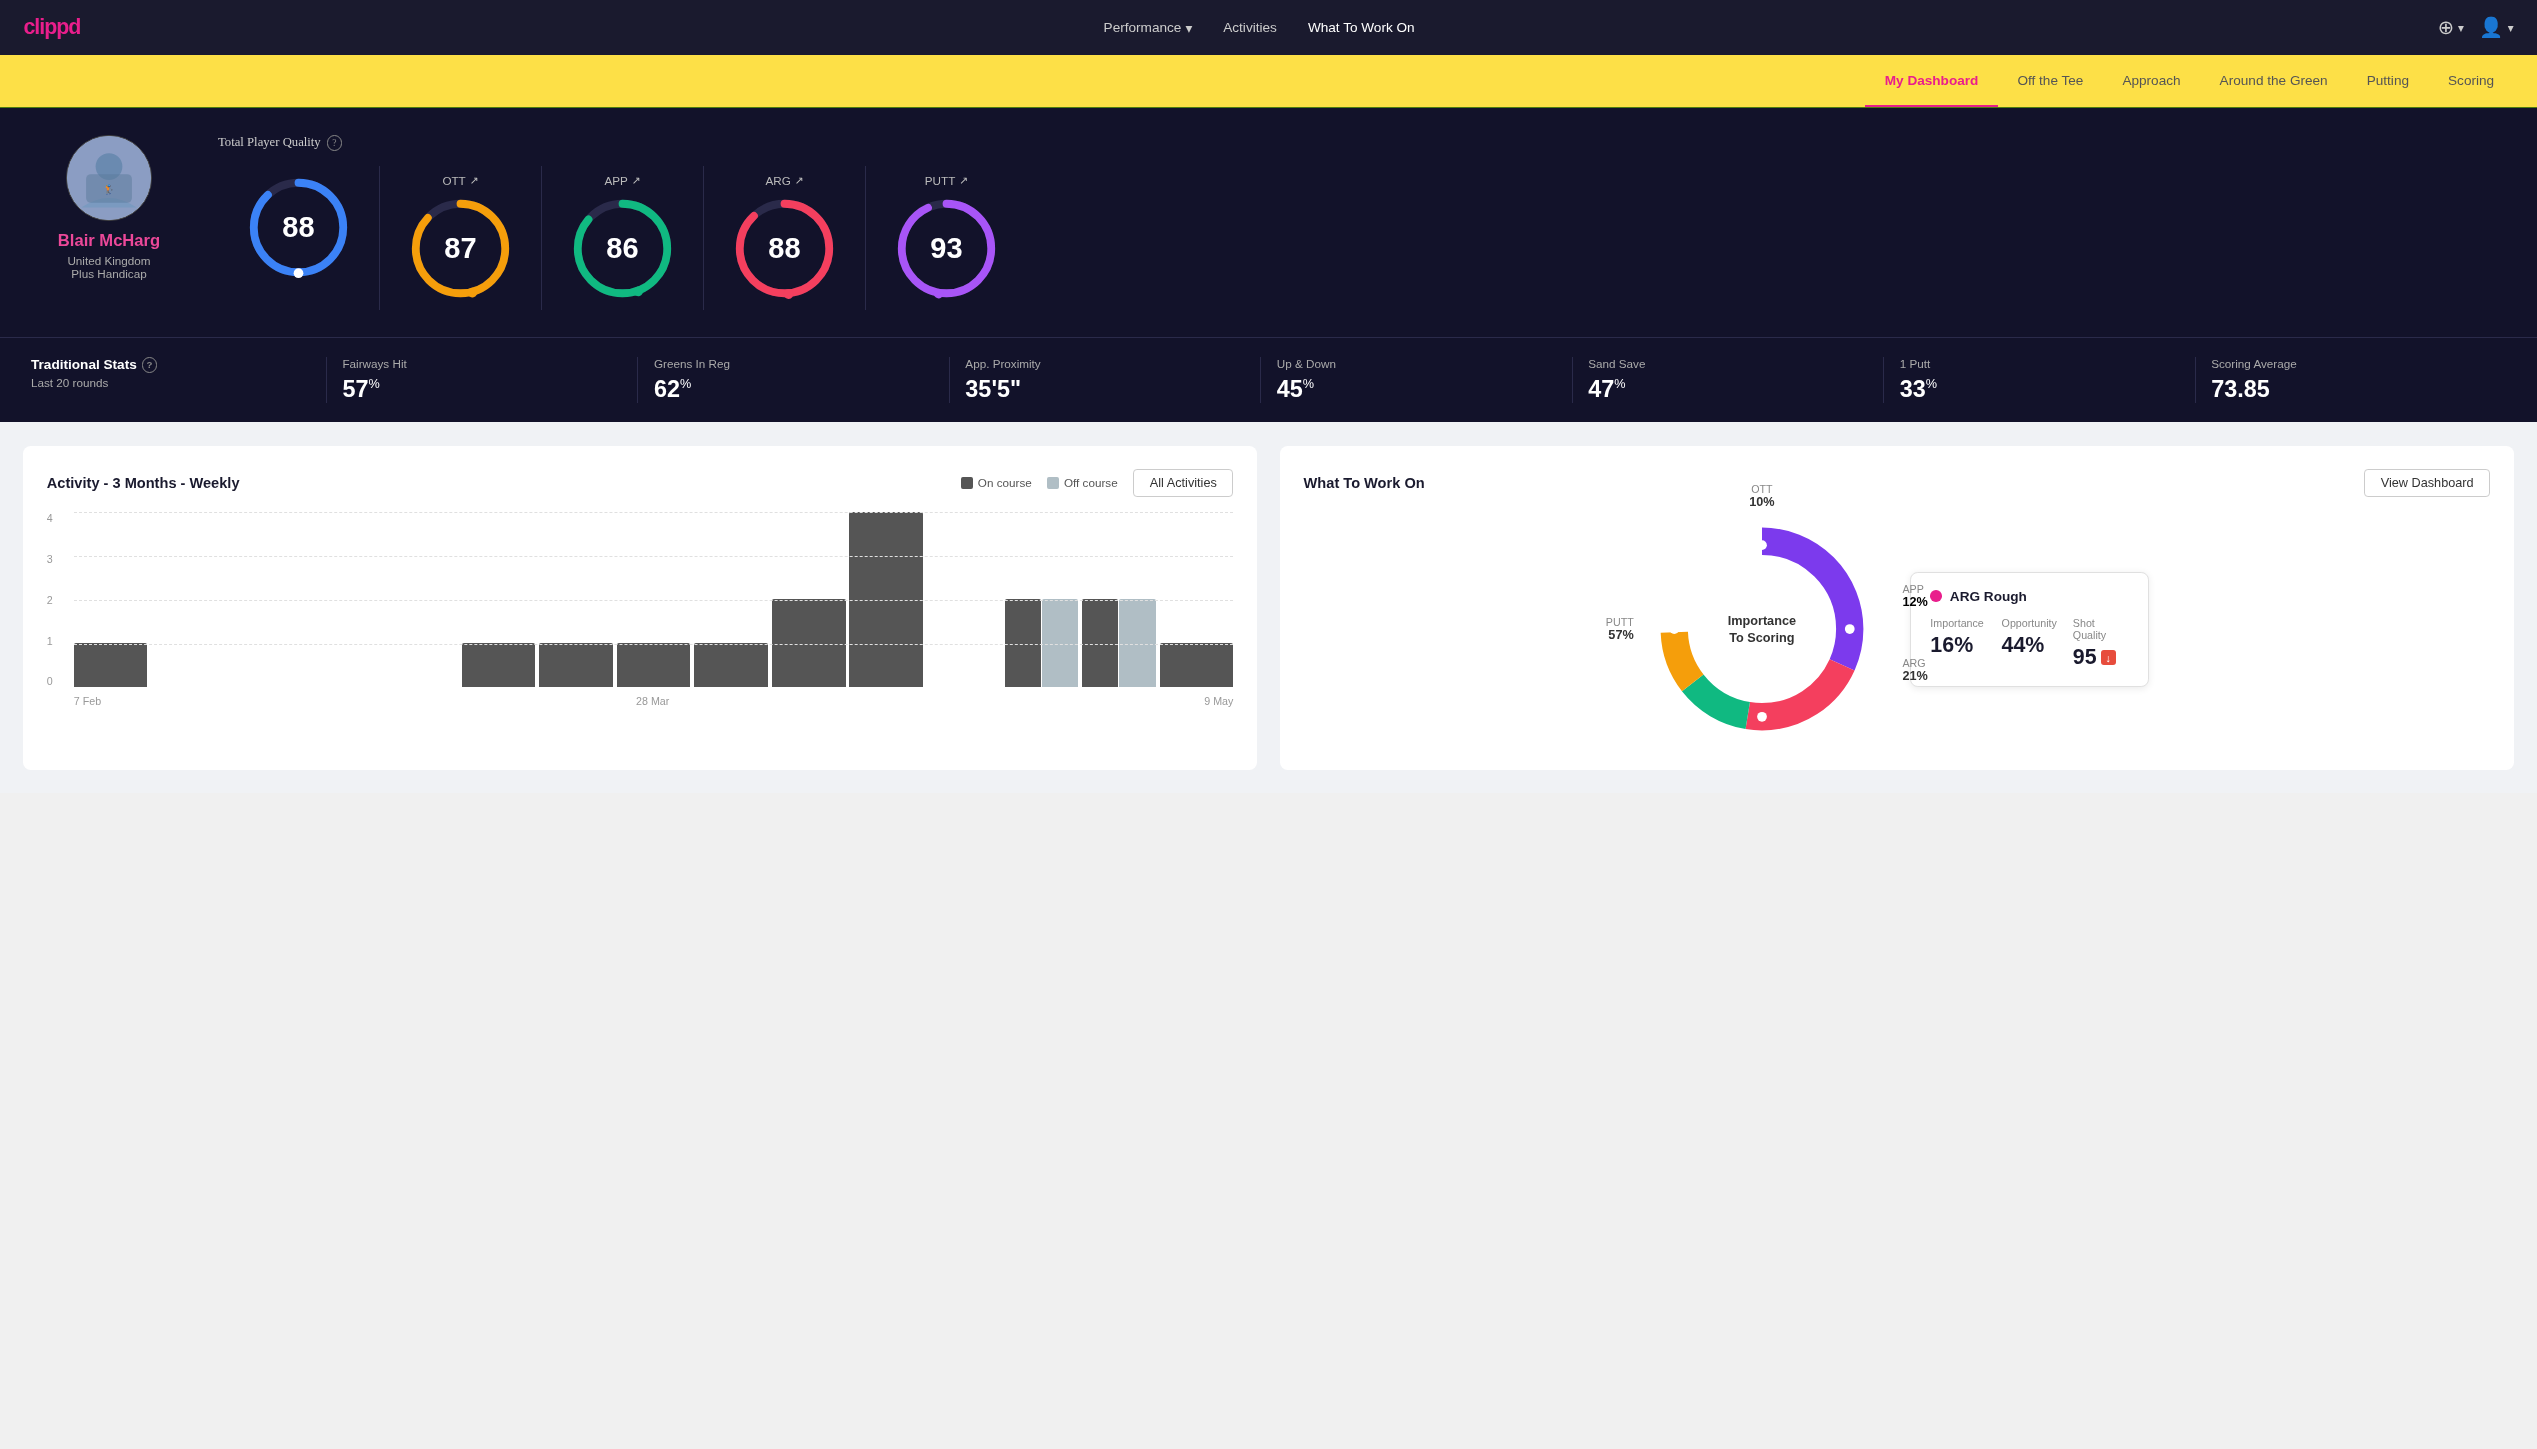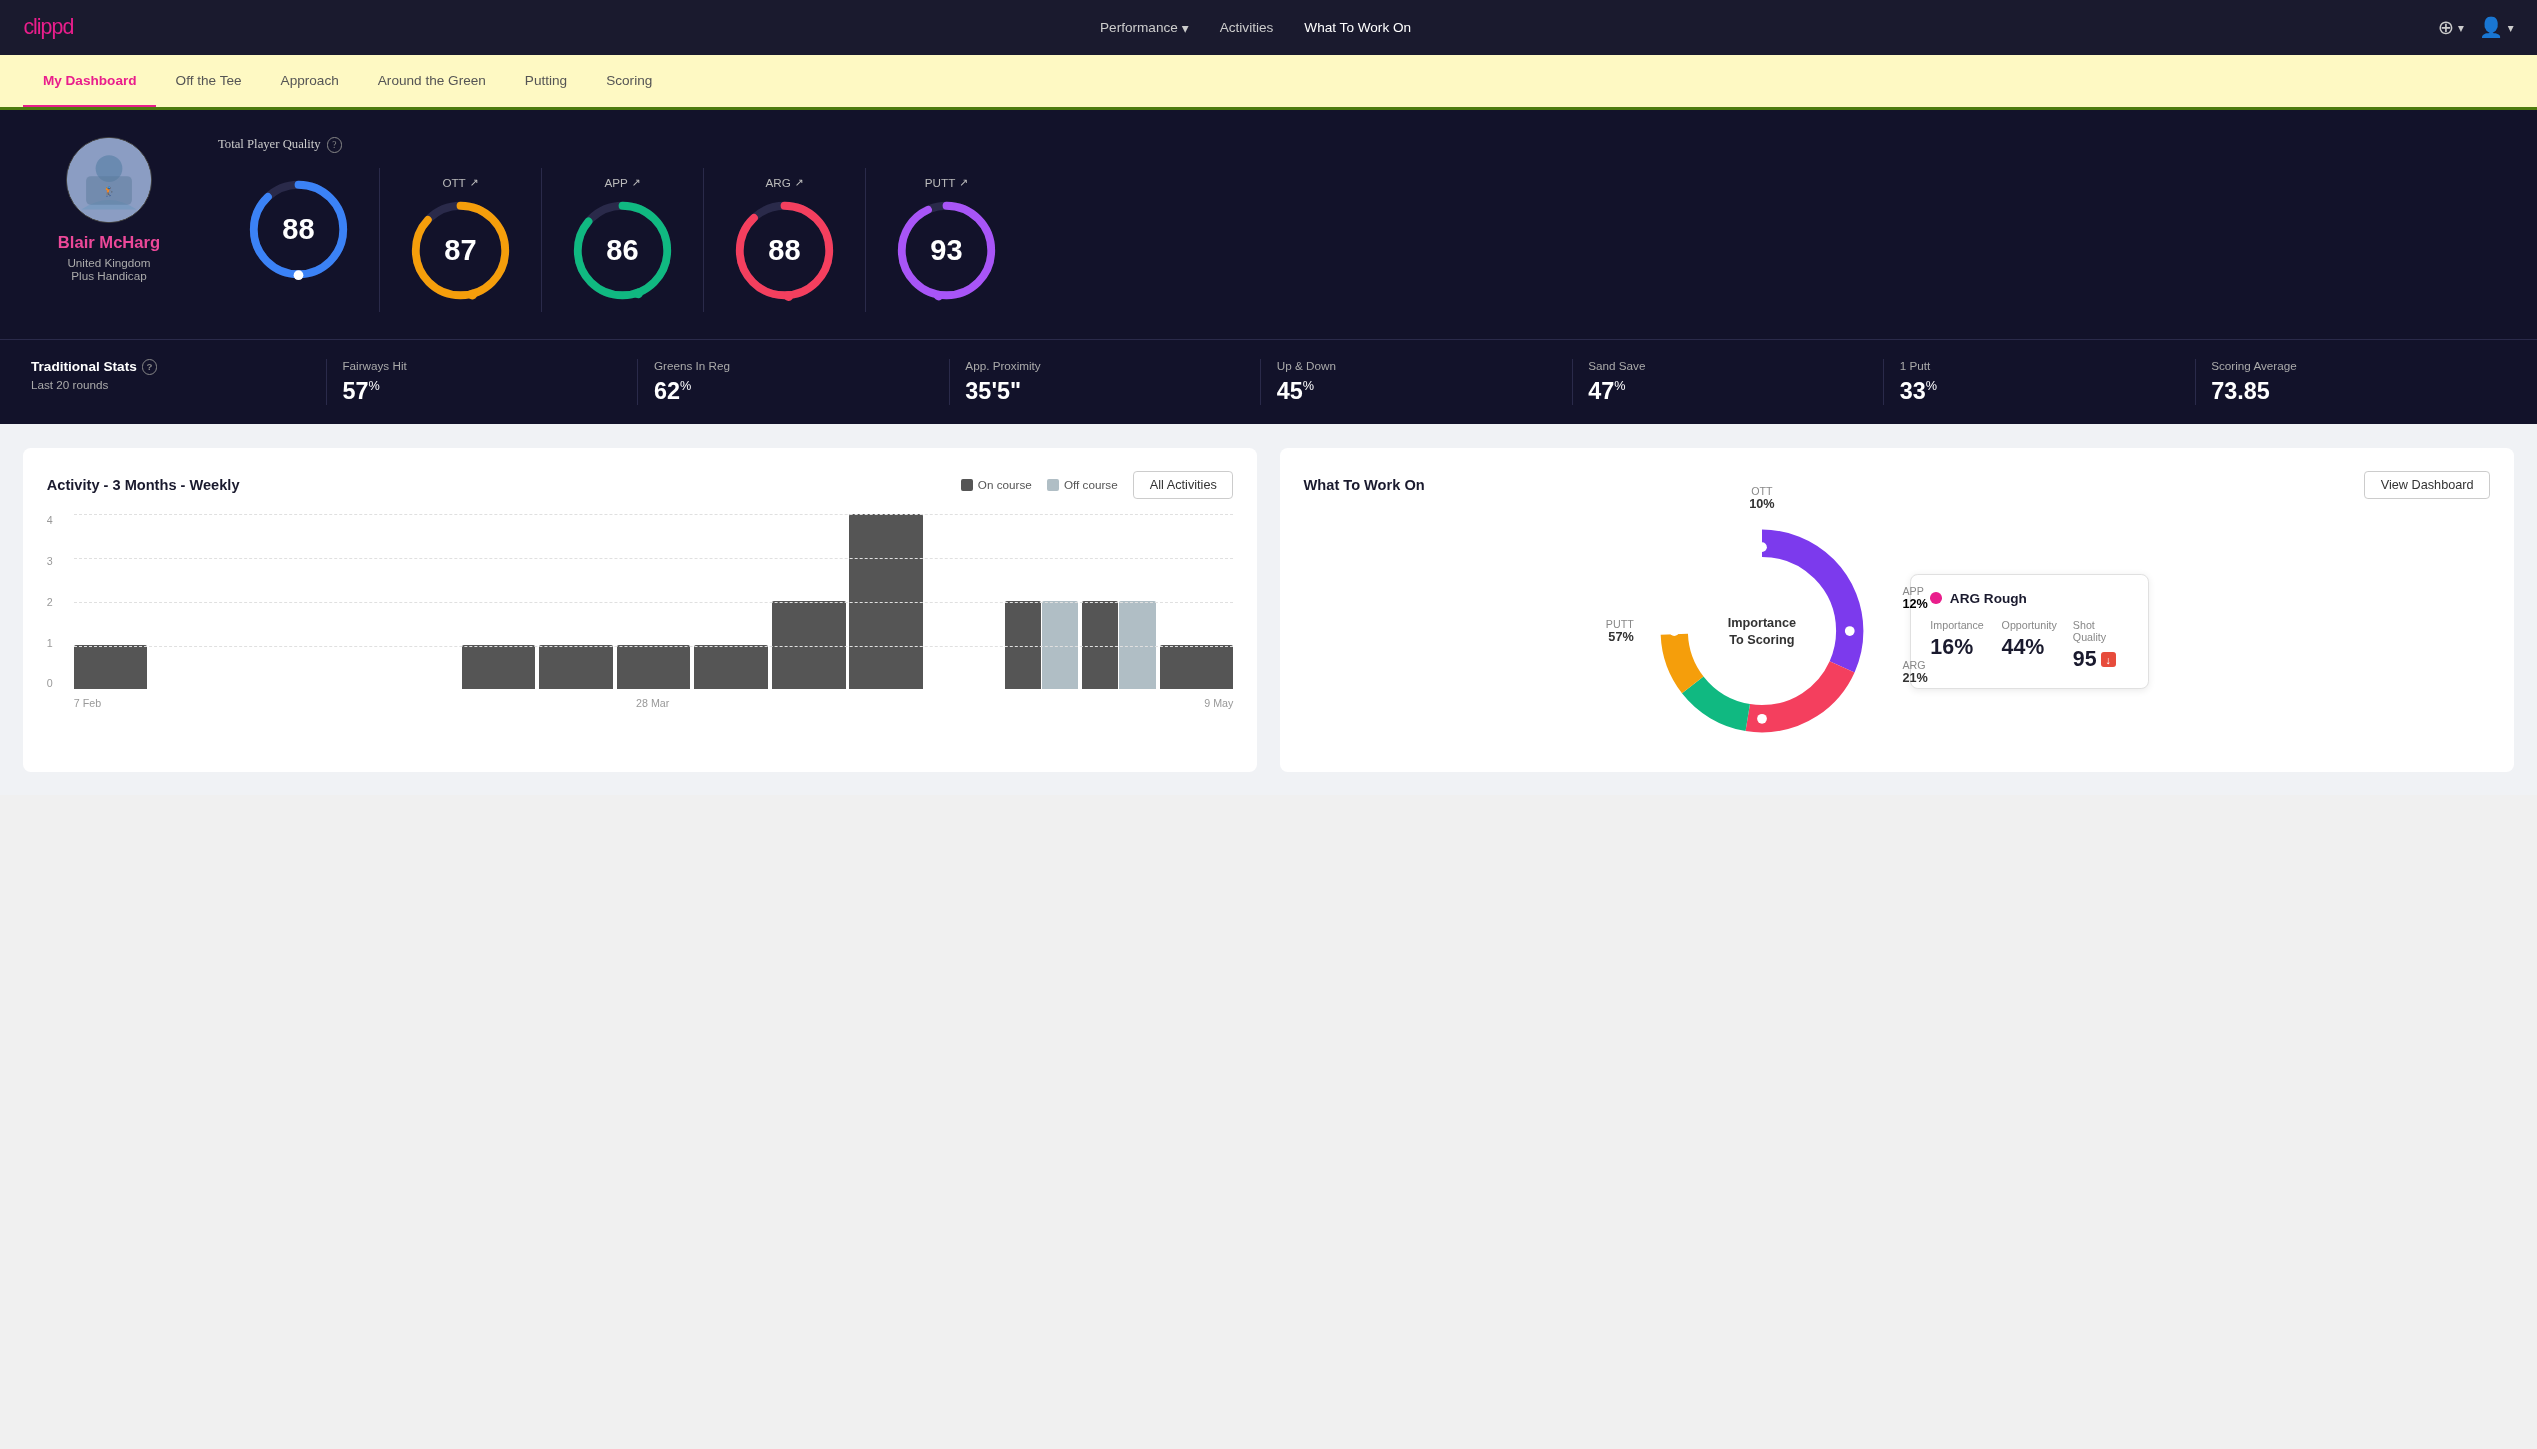--- a/index.html
+++ b/index.html
@@ -7,33 +7,34 @@
 
     
     .top-nav {
       background: #1a1a2e;
       display: flex;
       align-items: center;
       padding: 0 23.4px;
       height: 55px;
       justify-content: space-between;
     }
-    .logo { color: #e91e8c; font-weight: 400; font-size: 21.4px; letter-spacing: -1px; }
+    .logo { color: #e91e8c; font-weight: 700; font-size: 21.4px; letter-spacing: -1px; }
     .nav-links { display: flex; gap: 31px; align-items: center; }
     .nav-link { color: #ccc; font-size: 13.6px; cursor: pointer; display: flex; align-items: center; gap: 4px; }
     .nav-link.active { color: #fff; }
     .nav-right { display: flex; align-items: center; gap: 15.6px; }
     .nav-icon-btn { color: #ccc; font-size: 19.5px; cursor: pointer; display: flex; align-items: center; gap: 3.9px; }
 
     
     .tabs-bar {
-      background: #fef9c3;
+      background: #fde047;
       display: flex;
       padding: 0 23.4px;
-      border-bottom: 3px solid #4d7c0f;
+      border-bottom: 1px solid #4d7c0f;
+      justify-content: flex-end;
     }
     .tab {
       color: #555;
       font-size: 13.6px;
       padding: 17.5px 19.5px;
       cursor: pointer;
       border-bottom: 2.9px solid transparent;
       white-space: nowrap;
     }
     .tab.active {

